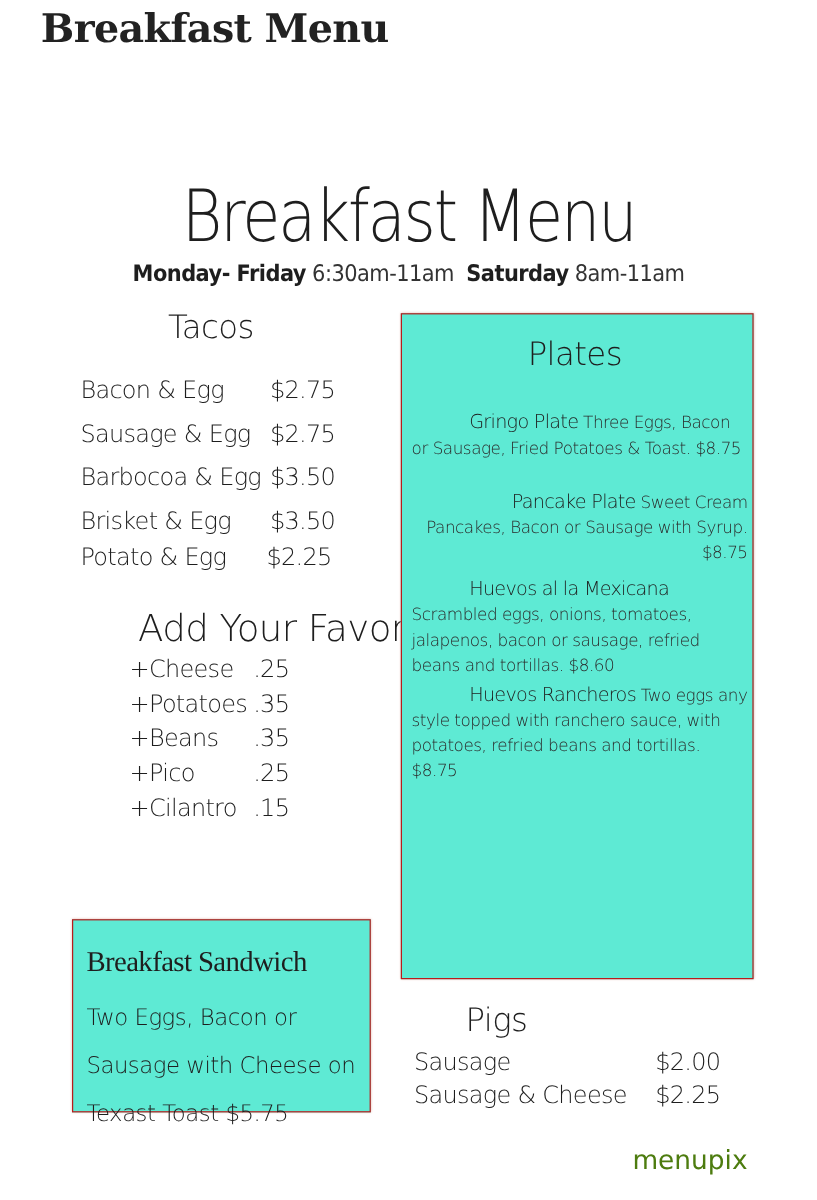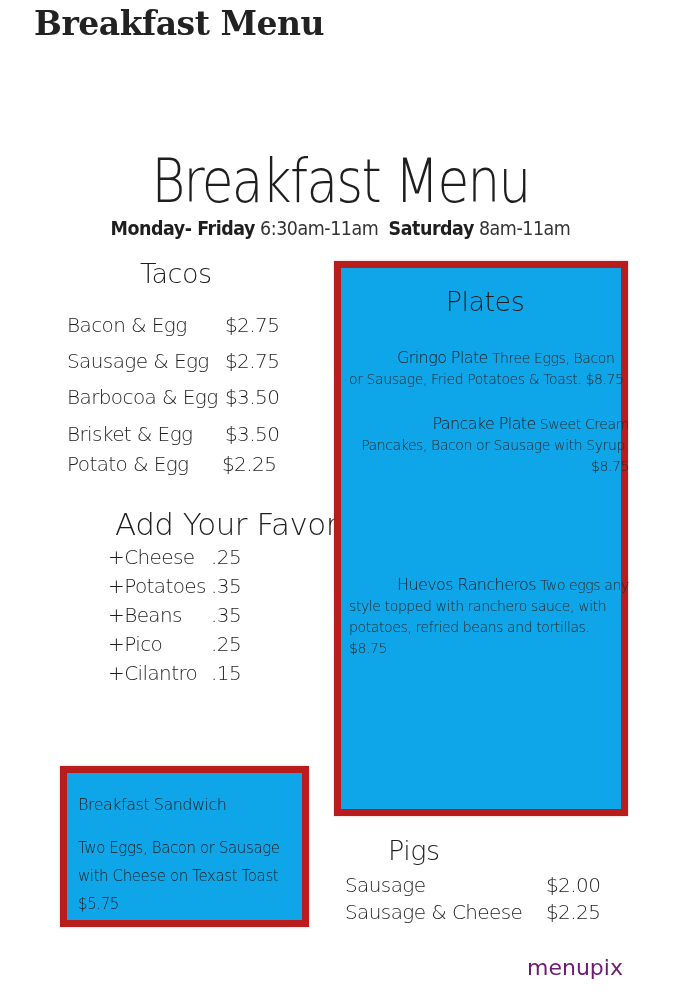--- a/index.html
+++ b/index.html
@@ -16,25 +16,25 @@
     font-family: "DejaVu Sans", sans-serif; font-weight: 200; -webkit-text-stroke: 0px;
   }
   .hours {
     left: 0; width: 681px; top: 217px; text-align: center; font-size: 19px; letter-spacing: -0.5px;
     transform: scaleX(0.92); transform-origin: 340px 0;
   }
   .hours .day { font-weight: bold; }
   .hours .time { color: #333; font-weight: normal; }
   .section-title { font-size: 27px; letter-spacing: -0.5px; }
   .row { font-size: 20px; letter-spacing: -0.6px; }
-  .box { border: 7px solid #b91c1c; box-shadow: 0 0 2px #e6b8b0; box-sizing: border-box; background: #0ea5e9; }
+  .box { border: 1px solid #b91c1c; box-shadow: 0 0 2px #e6b8b0; box-sizing: border-box; background: #5eead4; }
   .plate-item { position: absolute; left: 8px; width: 280px; font-size: 14px; line-height: 21px; letter-spacing: -0.4px; color: #2a2a2a; white-space: normal; }
   .plate-item .name { font-size: 16px; color: #1e1e1e; letter-spacing: -0.6px; margin-left: 48px; }
-  .sandwich-desc { font-size: 15px; line-height: 28px; letter-spacing: -0.4px; white-space: normal; }
-  .watermark { font-family: "DejaVu Sans", sans-serif; font-size: 22px; color: #701a75; letter-spacing: 0px; }
+  .sandwich-desc { font-size: 19px; line-height: 40px; letter-spacing: -0.4px; white-space: normal; }
+  .watermark { font-family: "DejaVu Sans", sans-serif; font-size: 22px; color: #4d7c0f; letter-spacing: 0px; }
 </style>
 </head>
 <body>
 
 <div class="abs page-heading">Breakfast Menu</div>
 
 <div class="abs menu-title thin">Breakfast Menu</div>
 
 <div class="abs hours thin">
   <span class="day">Monday- Friday</span>
@@ -75,28 +75,32 @@
   <div class="abs section-title thin" style="left:0; width:288px; top:18px; text-align:center;">Plates</div>
 
   <div class="plate-item thin" style="top:79px;">
     <span class="name">Gringo Plate</span>
     <span>Three Eggs, Bacon or Sausage, Fried Potatoes &amp; Toast. $8.75</span>
   </div>
   <div class="plate-item thin" style="top:145px;text-align:right;">
     <span class="name">Pancake Plate</span>
     <span>Sweet Cream Pancakes, Bacon or Sausage with Syrup. $8.75</span>
   </div>
+  <div class="plate-item thin" style="top:218px;">
+    <span class="name">Huevos al la Mexicana</span>
+    <span>Scrambled eggs, onions, tomatoes, jalapenos, bacon or sausage, refried beans and tortillas. $8.60</span>
+  </div>
   <div class="plate-item thin" style="top:306px;">
     <span class="name">Huevos Rancheros</span>
     <span>Two eggs any style topped with ranchero sauce, with potatoes, refried beans and tortillas. $8.75</span>
   </div>
 </div>
 
 <div class="abs box" style="left:60px; top:766px; width:249px; height:161px;">
-  <div class="abs section-title thin" style="left:11px; top:22px; font-size:16px;">Breakfast Sandwich</div>
+  <div class="abs section-title thin" style="left:11px; top:22px; font-size:24px;font-family:Liberation Serif, serif;">Breakfast Sandwich</div>
   <div class="abs sandwich-desc thin" style="left:11px; top:61px; width:230px;">Two Eggs, Bacon or Sausage with Cheese on Texast Toast $5.75</div>
 </div>
 
 <div class="abs section-title thin" style="left:388px; top:835px;">Pigs</div>
 <div>
   <div class="abs row thin" style="left:345px; top:873px;">Sausage</div>
   <div class="abs row thin" style="left:546px; top:873px;">$2.00</div>
   <div class="abs row thin" style="left:345px; top:900px;">Sausage &amp; Cheese</div>
   <div class="abs row thin" style="left:546px; top:900px;">$2.25</div>
 </div>

